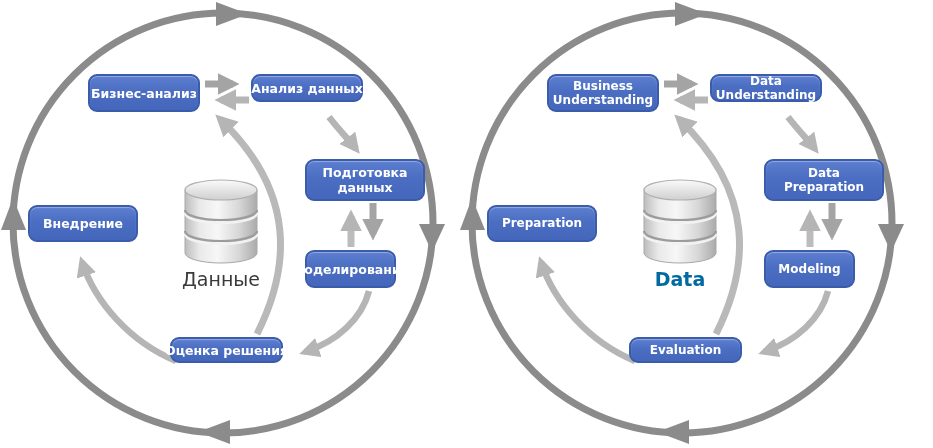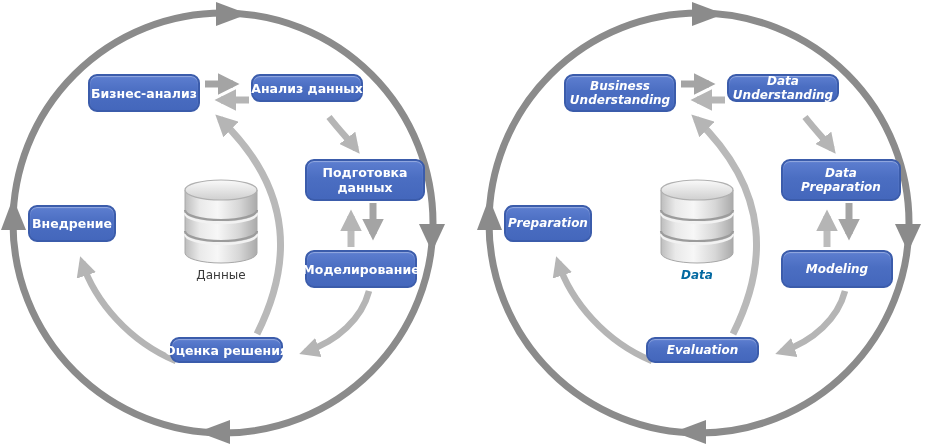--- a/index.html
+++ b/index.html
@@ -2,42 +2,42 @@
 <html><head>
 <meta charset="utf-8">
 <style>
   html,body{margin:0;padding:0;background:#ffffff;}
   .canvas{
     position:relative;width:933px;height:448px;background:#ffffff;overflow:hidden;
     font-family:"DejaVu Sans","Liberation Sans",sans-serif;
   }
   .diagram{position:absolute;top:0;width:466px;height:448px;}
   .diagram.ru{left:0;}
-  .diagram.en{left:476px;width:447px;font-style:italic;}
+  .diagram.en{left:459px;width:447px;}
   .diagram svg{position:absolute;left:0;top:0;}
   .box{
     position:absolute;
     background:linear-gradient(180deg,#5d7ed0 0%,#4b6ec2 45%,#4467bc 100%);
     border:2px solid #3b5cab;border-radius:9px;
     color:#ffffff;display:flex;align-items:center;justify-content:center;
     text-align:center;line-height:1.2;box-sizing:border-box;padding:8px;
     box-shadow:inset 0 1px 1px rgba(255,255,255,.35);
   }
   .ru .box{font-size:12.5px;font-weight:600;}
   .en .box{font-size:12px;font-weight:700;}
   .oneline{white-space:nowrap;}
   .b-business{left:88px;top:74px;width:112px;height:38px;}
   .b-dataund{left:251px;top:74px;width:112px;height:28px;}
   .b-prep{left:305px;top:159px;width:120px;height:42px;}
-  .b-model{left:305px;top:250px;width:112px;height:38px;}
+  .b-model{left:305px;top:250px;width:91px;height:38px;}
   .b-eval{left:170px;top:337px;width:113px;height:26px;text-align:center;}
-  .b-deploy{left:28px;top:205px;width:88px;height:37px;}
+  .b-deploy{left:28px;top:205px;width:110px;height:37px;}
   .db-label{
     position:absolute;left:156px;top:268px;width:130px;text-align:center;
-    font-size:12px;
+    font-size:19px;
   }
   .ru .db-label{font-weight:500;color:#3a3a3a;}
   .en .db-label{font-weight:700;color:#0369a1;}
 </style>
 </head>
 <body>
 
 <div class="canvas">
 
   <div class="diagram ru">

